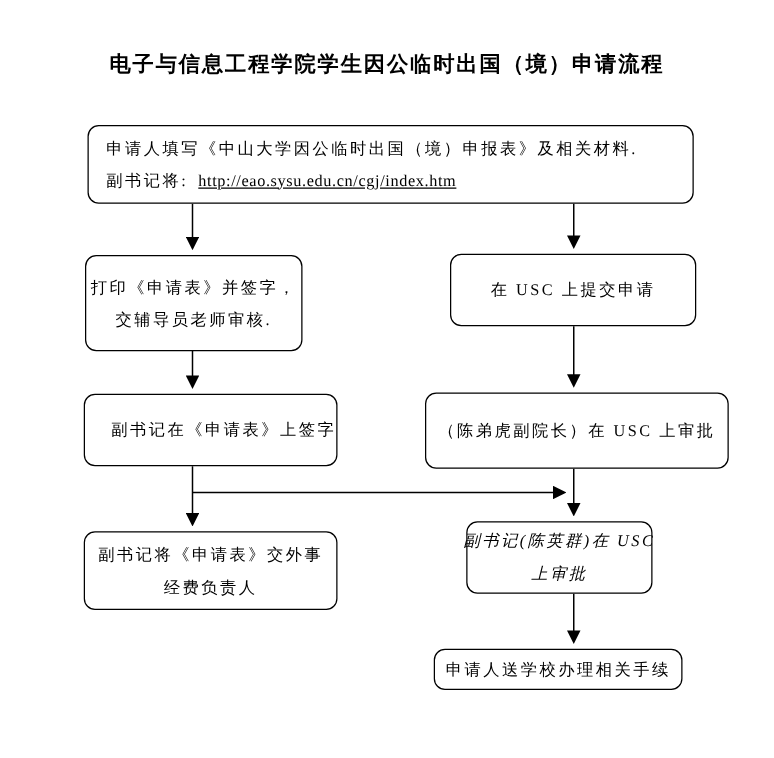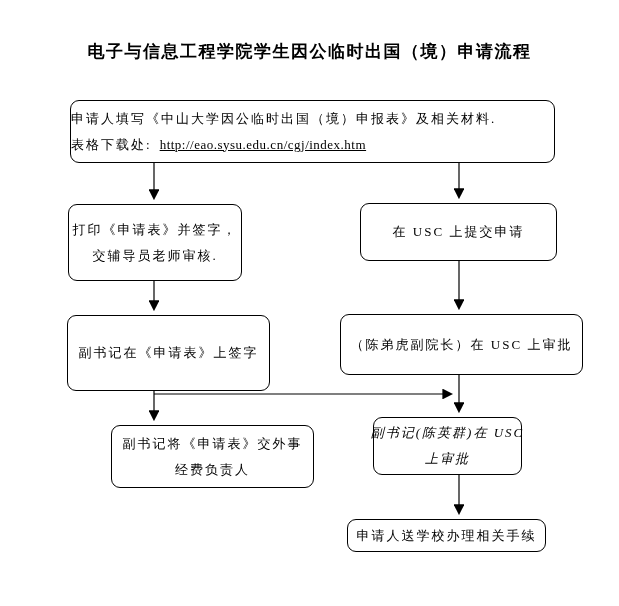--- a/index.html
+++ b/index.html
@@ -39,26 +39,26 @@
     background: #ffffff;
     display: flex;
     flex-direction: column;
     justify-content: center;
     align-items: center;
     font-size: 13px;
     letter-spacing: 2px;
     line-height: 26px;
   }
   .box .line { white-space: nowrap; text-align: center; }
-  .box-a { left: 70px; top: 100px; width: 485px; height: 63px; align-items: flex-start; }
+  .box-a { left: 70px; top: 100px; width: 485px; height: 63px; align-items: flex-start; padding-left: 14px; }
   .box-b { left: 68px;  top: 204px; width: 174px; height: 77px; }
   .box-c { left: 360px; top: 203px; width: 197px; height: 58px; }
-  .box-d { left: 67px;  top: 315px; width: 203px; height: 76px; }
+  .box-d { left: 67px;  top: 315px; width: 203px; height: 58px; align-items: flex-end; }
   .box-e { left: 340px; top: 314px; width: 243px; height: 61px; }
-  .box-f { left: 67px;  top: 425px; width: 203px; height: 63px; margin-left: 44px; }
+  .box-f { left: 67px;  top: 425px; width: 203px; height: 63px; }
   .box-g { left: 373px; top: 417px; width: 149px; height: 58px; font-style: italic; }
   .box-h { left: 347px; top: 519px; width: 199px; height: 33px; }
   .link {
     text-decoration: underline;
     letter-spacing: 0.5px;
     margin-left: 8px;
   }
 </style>
 </head>
 <body>
@@ -79,21 +79,21 @@
     <line x1="459" y1="261" x2="459" y2="308" stroke="#000" stroke-width="1.2" marker-end="url(#arrow)"></line>
     <line x1="154" y1="373" x2="154" y2="419" stroke="#000" stroke-width="1.2" marker-end="url(#arrow)"></line>
     <line x1="154" y1="394" x2="451" y2="394" stroke="#000" stroke-width="1.2" marker-end="url(#arrow)"></line>
     <line x1="459" y1="375" x2="459" y2="411" stroke="#000" stroke-width="1.2" marker-end="url(#arrow)"></line>
     <line x1="459" y1="475" x2="459" y2="513" stroke="#000" stroke-width="1.2" marker-end="url(#arrow)"></line>
   </svg>
 
   <div class="box box-a">
     <div class="line">申请人填写《中山大学因公临时出国（境）申报表》及相关材料.</div>
     <div class="line">
-      <span>表格下载处:</span><span class="link">http://eao.sysu.edu.cn/cgj/index.htm</span>
+      <span>副书记将:</span><span class="link">http://eao.sysu.edu.cn/cgj/index.htm</span>
     </div>
   </div>
 
   <div class="box box-b">
     <div class="line">打印《申请表》并签字，</div>
     <div class="line">交辅导员老师审核.</div>
   </div>
 
   <div class="box box-c">
     <div class="line">在 USC 上提交申请</div>

